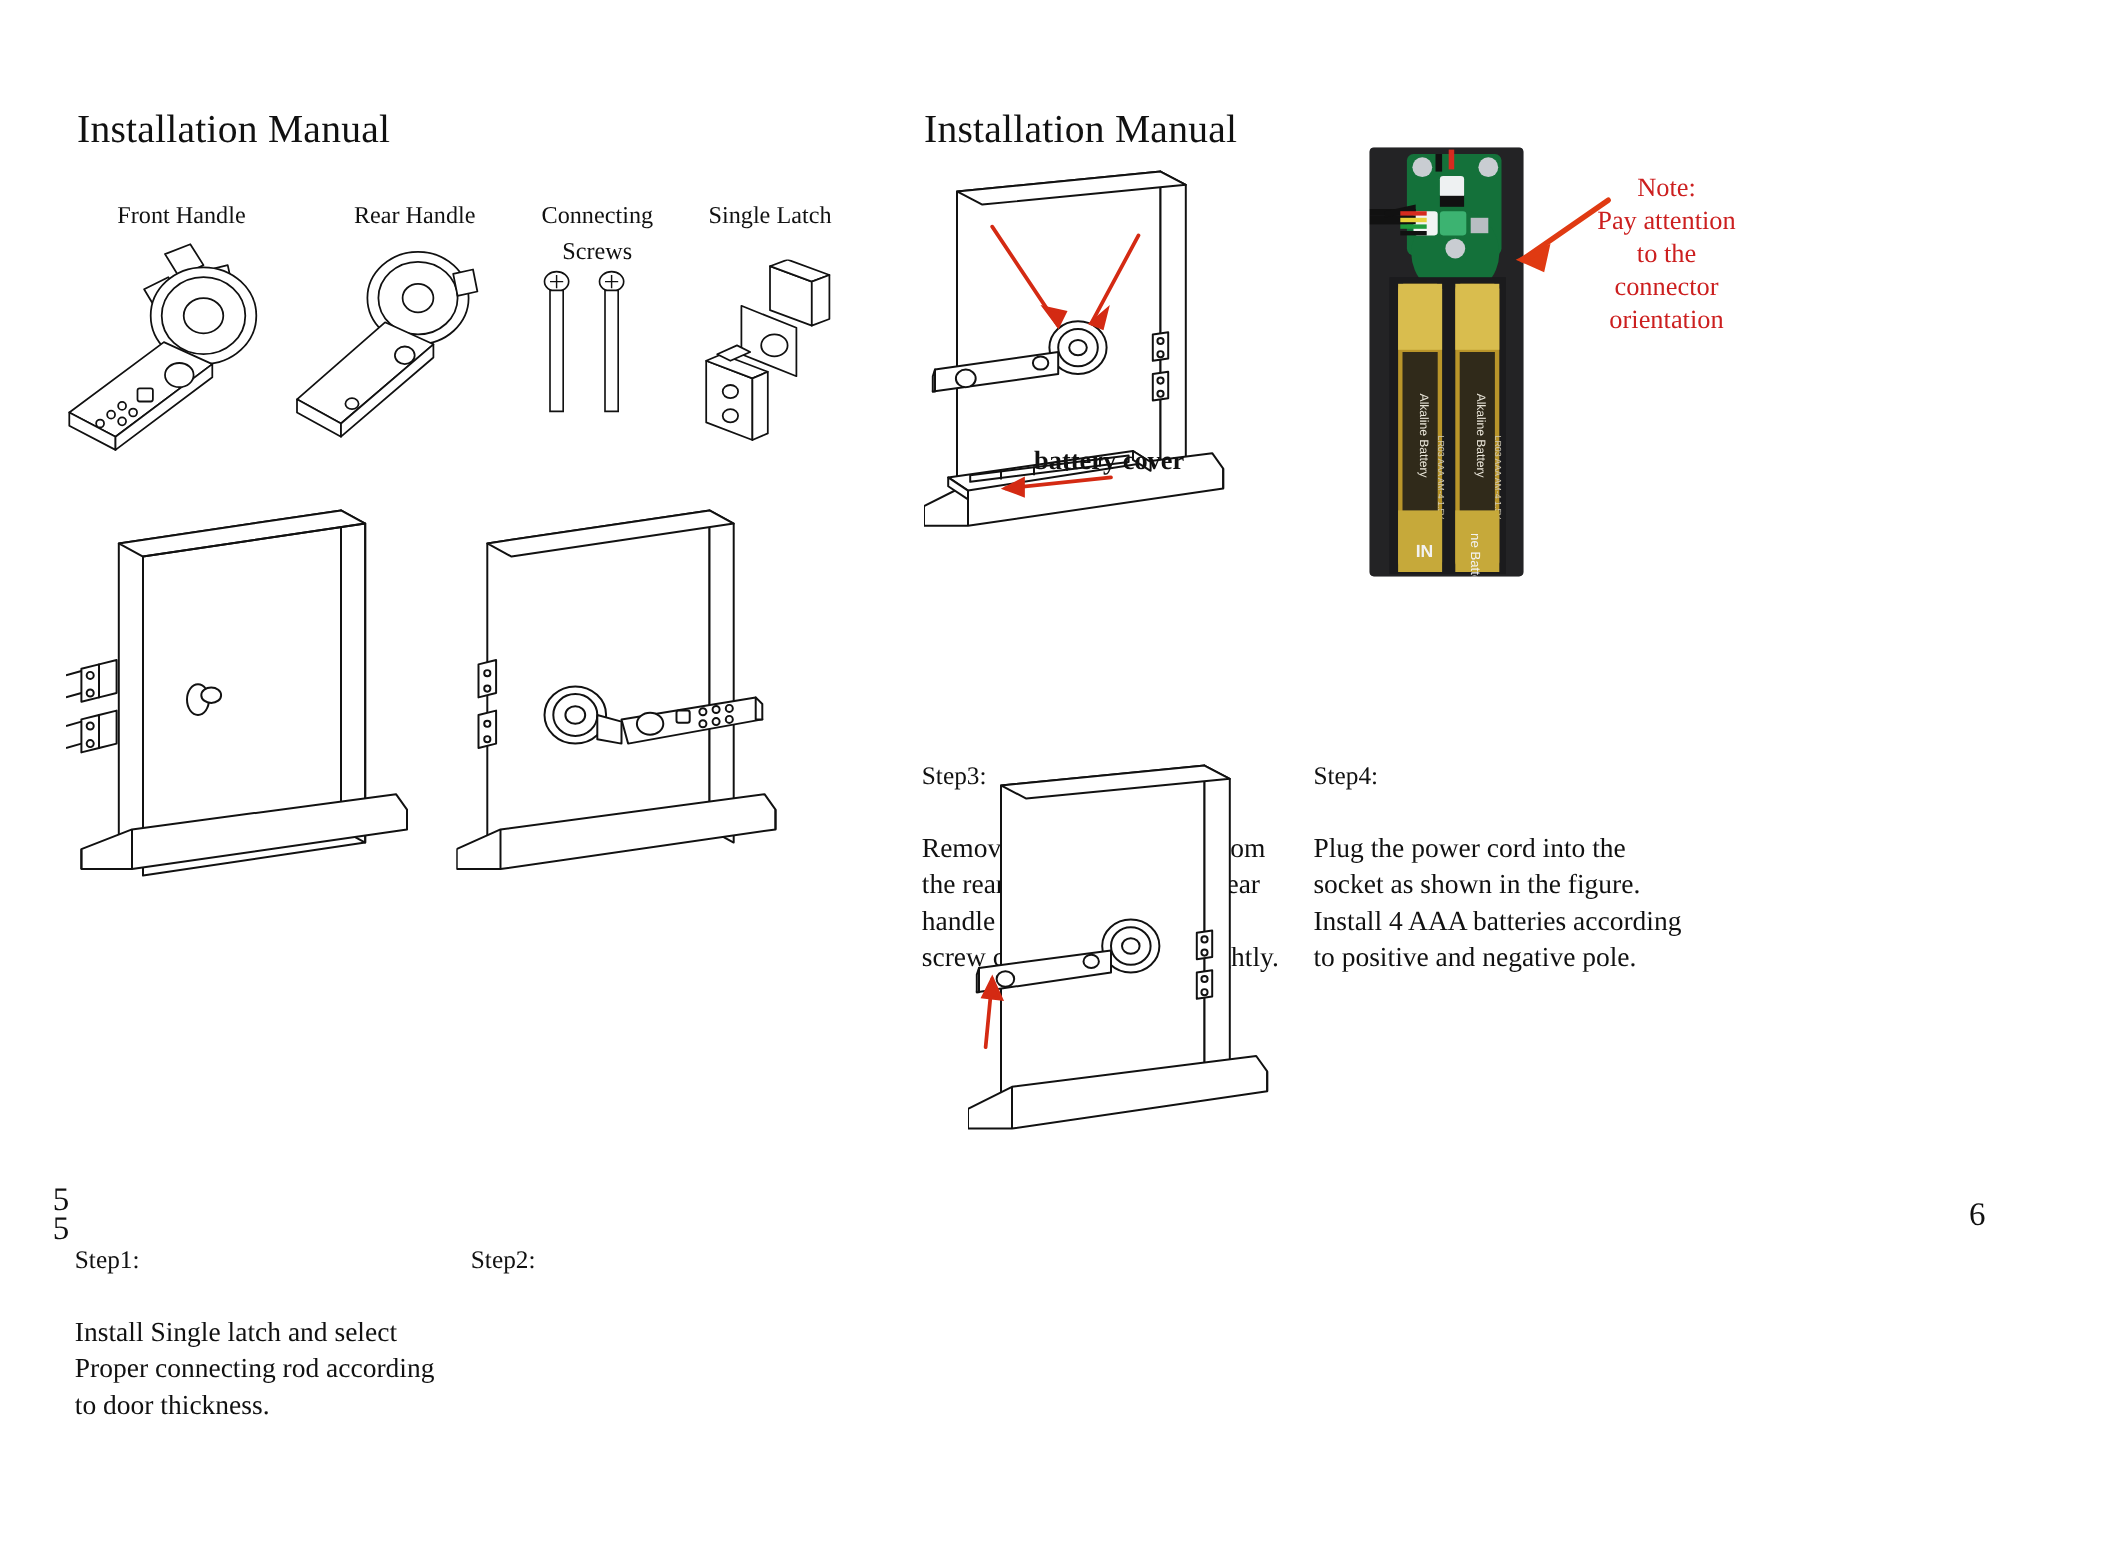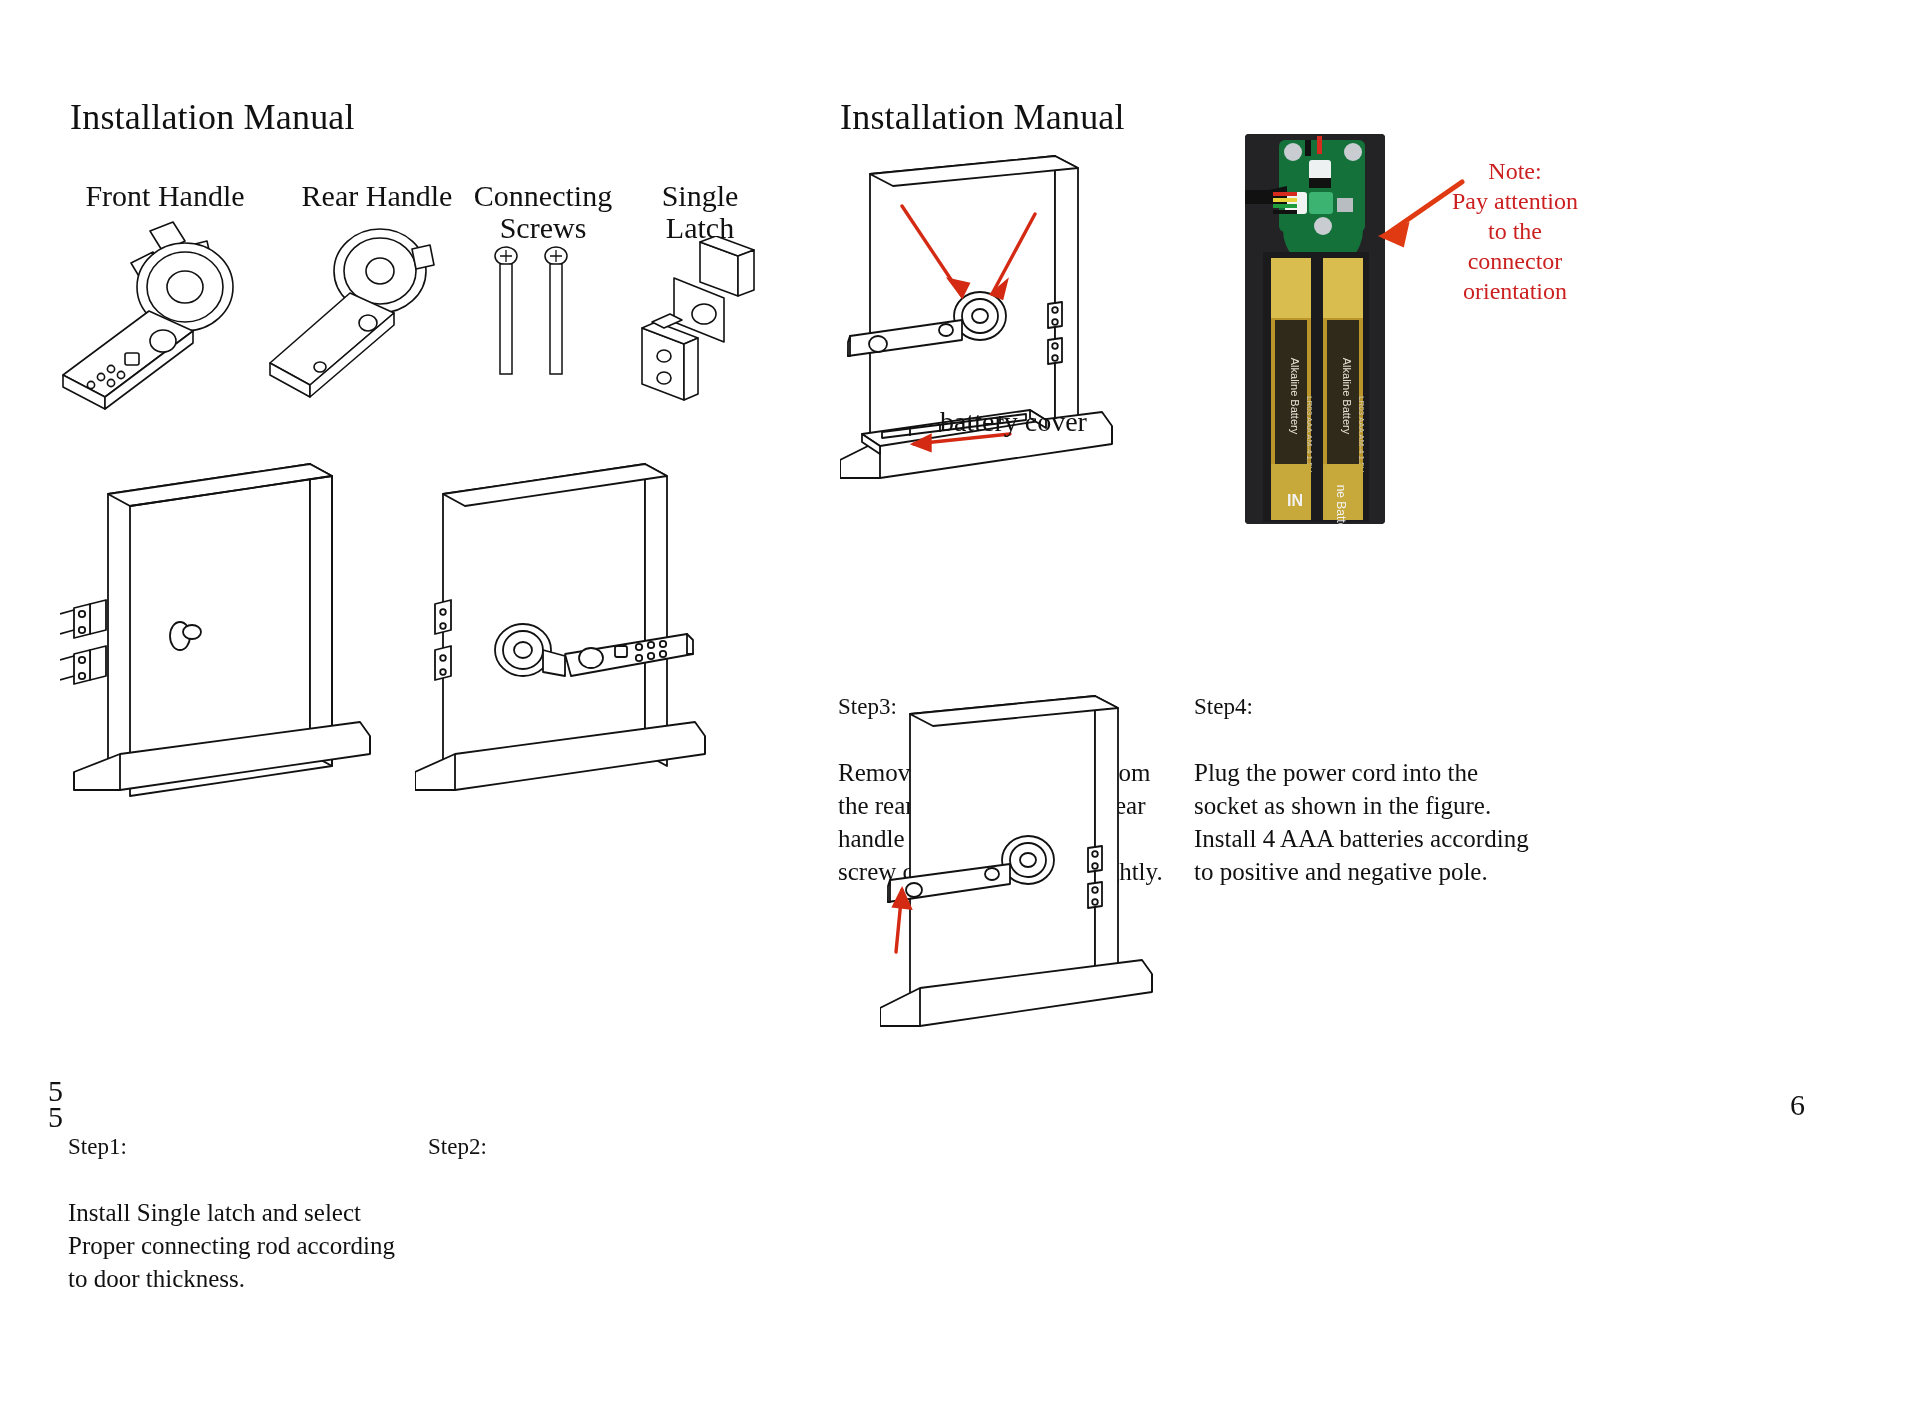--- a/index.html
+++ b/index.html
@@ -1,27 +1,27 @@
 <!DOCTYPE html>
 <html><head>
 <meta charset="utf-8">
 <style>
   html,body{margin:0;padding:0;background:#ffffff;}
   body{width:1920px;height:1424px;position:relative;font-family:"Liberation Serif",serif;color:#111;}
   .page{position:absolute;top:14px;height:1424px;width:960px;}
   .page-left{left:0;}
   .page-right{left:960px;}
   .manual-title{position:absolute;font-size:36px;letter-spacing:.2px;white-space:nowrap;}
-  .part-label{position:absolute;font-size:30px;line-height:32px;text-align:center;}
+  .part-label{position:absolute;font-size:22px;line-height:32px;text-align:center;}
   .step-block{position:absolute;font-size:25px;line-height:33px;white-space:pre-line;}
   .step-head{font-size:23px;}
   .red{color:#cc1f1f;}
   .note-block{position:absolute;font-size:24px;line-height:30px;color:#cc1f1f;white-space:pre-line;text-align:center;}
   .page-num{position:absolute;font-size:30px;}
-  .callout{position:absolute;font-size:28px;white-space:nowrap;}
+  .callout{position:absolute;font-size:24px;white-space:nowrap;font-weight:bold;}
   svg{display:block;}
   .fig{position:absolute;}
   .pcb{position:absolute;border:0;}
 </style>
 </head>
 <body>
 
 <div class="page page-left">
 
   <div class="manual-title" style="left:70px;top:82px;">Installation Manual</div>

